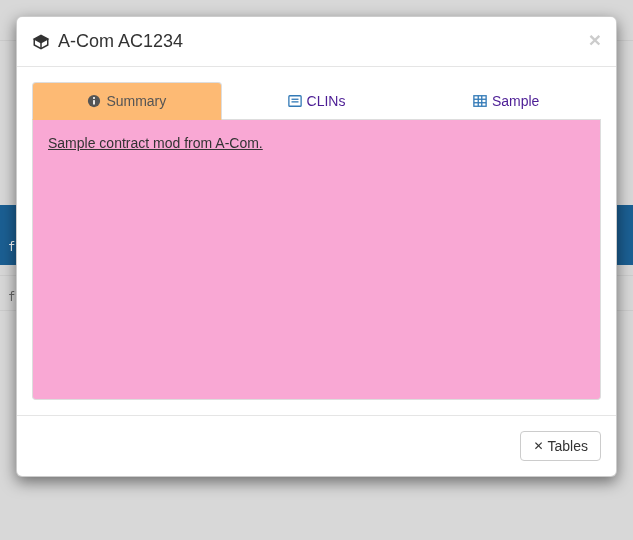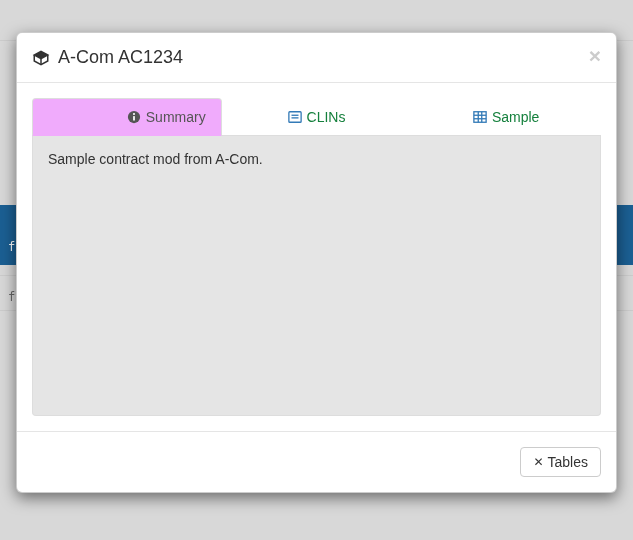--- a/index.html
+++ b/index.html
@@ -27,21 +27,21 @@
     .bg-text {
       position: absolute;
       left: 8px;
       font-size: 12px;
       color: #666;
       font-family: monospace;
     }
     .modal {
       position: absolute;
       left: 16px;
-      top: 32px;
+      top: 16px;
       width: 601px;
       background: #fff;
       border-radius: 6px;
       box-shadow: 0 5px 15px rgba(0,0,0,0.5);
       border: 1px solid rgba(0,0,0,0.2);
     }
     .modal-header {
       padding: 14px 15px;
       border-bottom: 1px solid #e5e5e5;
       position: relative;
@@ -77,40 +77,40 @@
     .nav-tabs li {
       flex: 1;
       text-align: center;
     }
     .nav-tabs a {
       display: flex;
       align-items: center;
       justify-content: center;
       gap: 5px;
       padding: 10px 15px;
-      color: #15803d;
+      color: #4c1d95;
       text-decoration: none;
       border: 1px solid transparent;
       border-radius: 4px 4px 0 0;
       margin-bottom: -1px;
       cursor: pointer;
     }
     .nav-tabs li.active a {
       color: #555;
-      background: #f0abfc;
+      background: #fdba74;
       border-color: #ddd #ddd transparent;
-      justify-content: flex-end;
     }
     .tab-content {
       border: 1px solid #ddd;
       border-top: none;
       border-radius: 0 0 4px 4px;
       padding: 15px;
       min-height: 280px;
-      background: #e5e5e5;
+      background: #f9a8d4;
+      text-decoration: underline;
     }
     .modal-footer {
       padding: 15px;
       border-top: 1px solid #e5e5e5;
       text-align: right;
     }
     .btn {
       display: inline-flex;
       align-items: center;
       gap: 4px;

